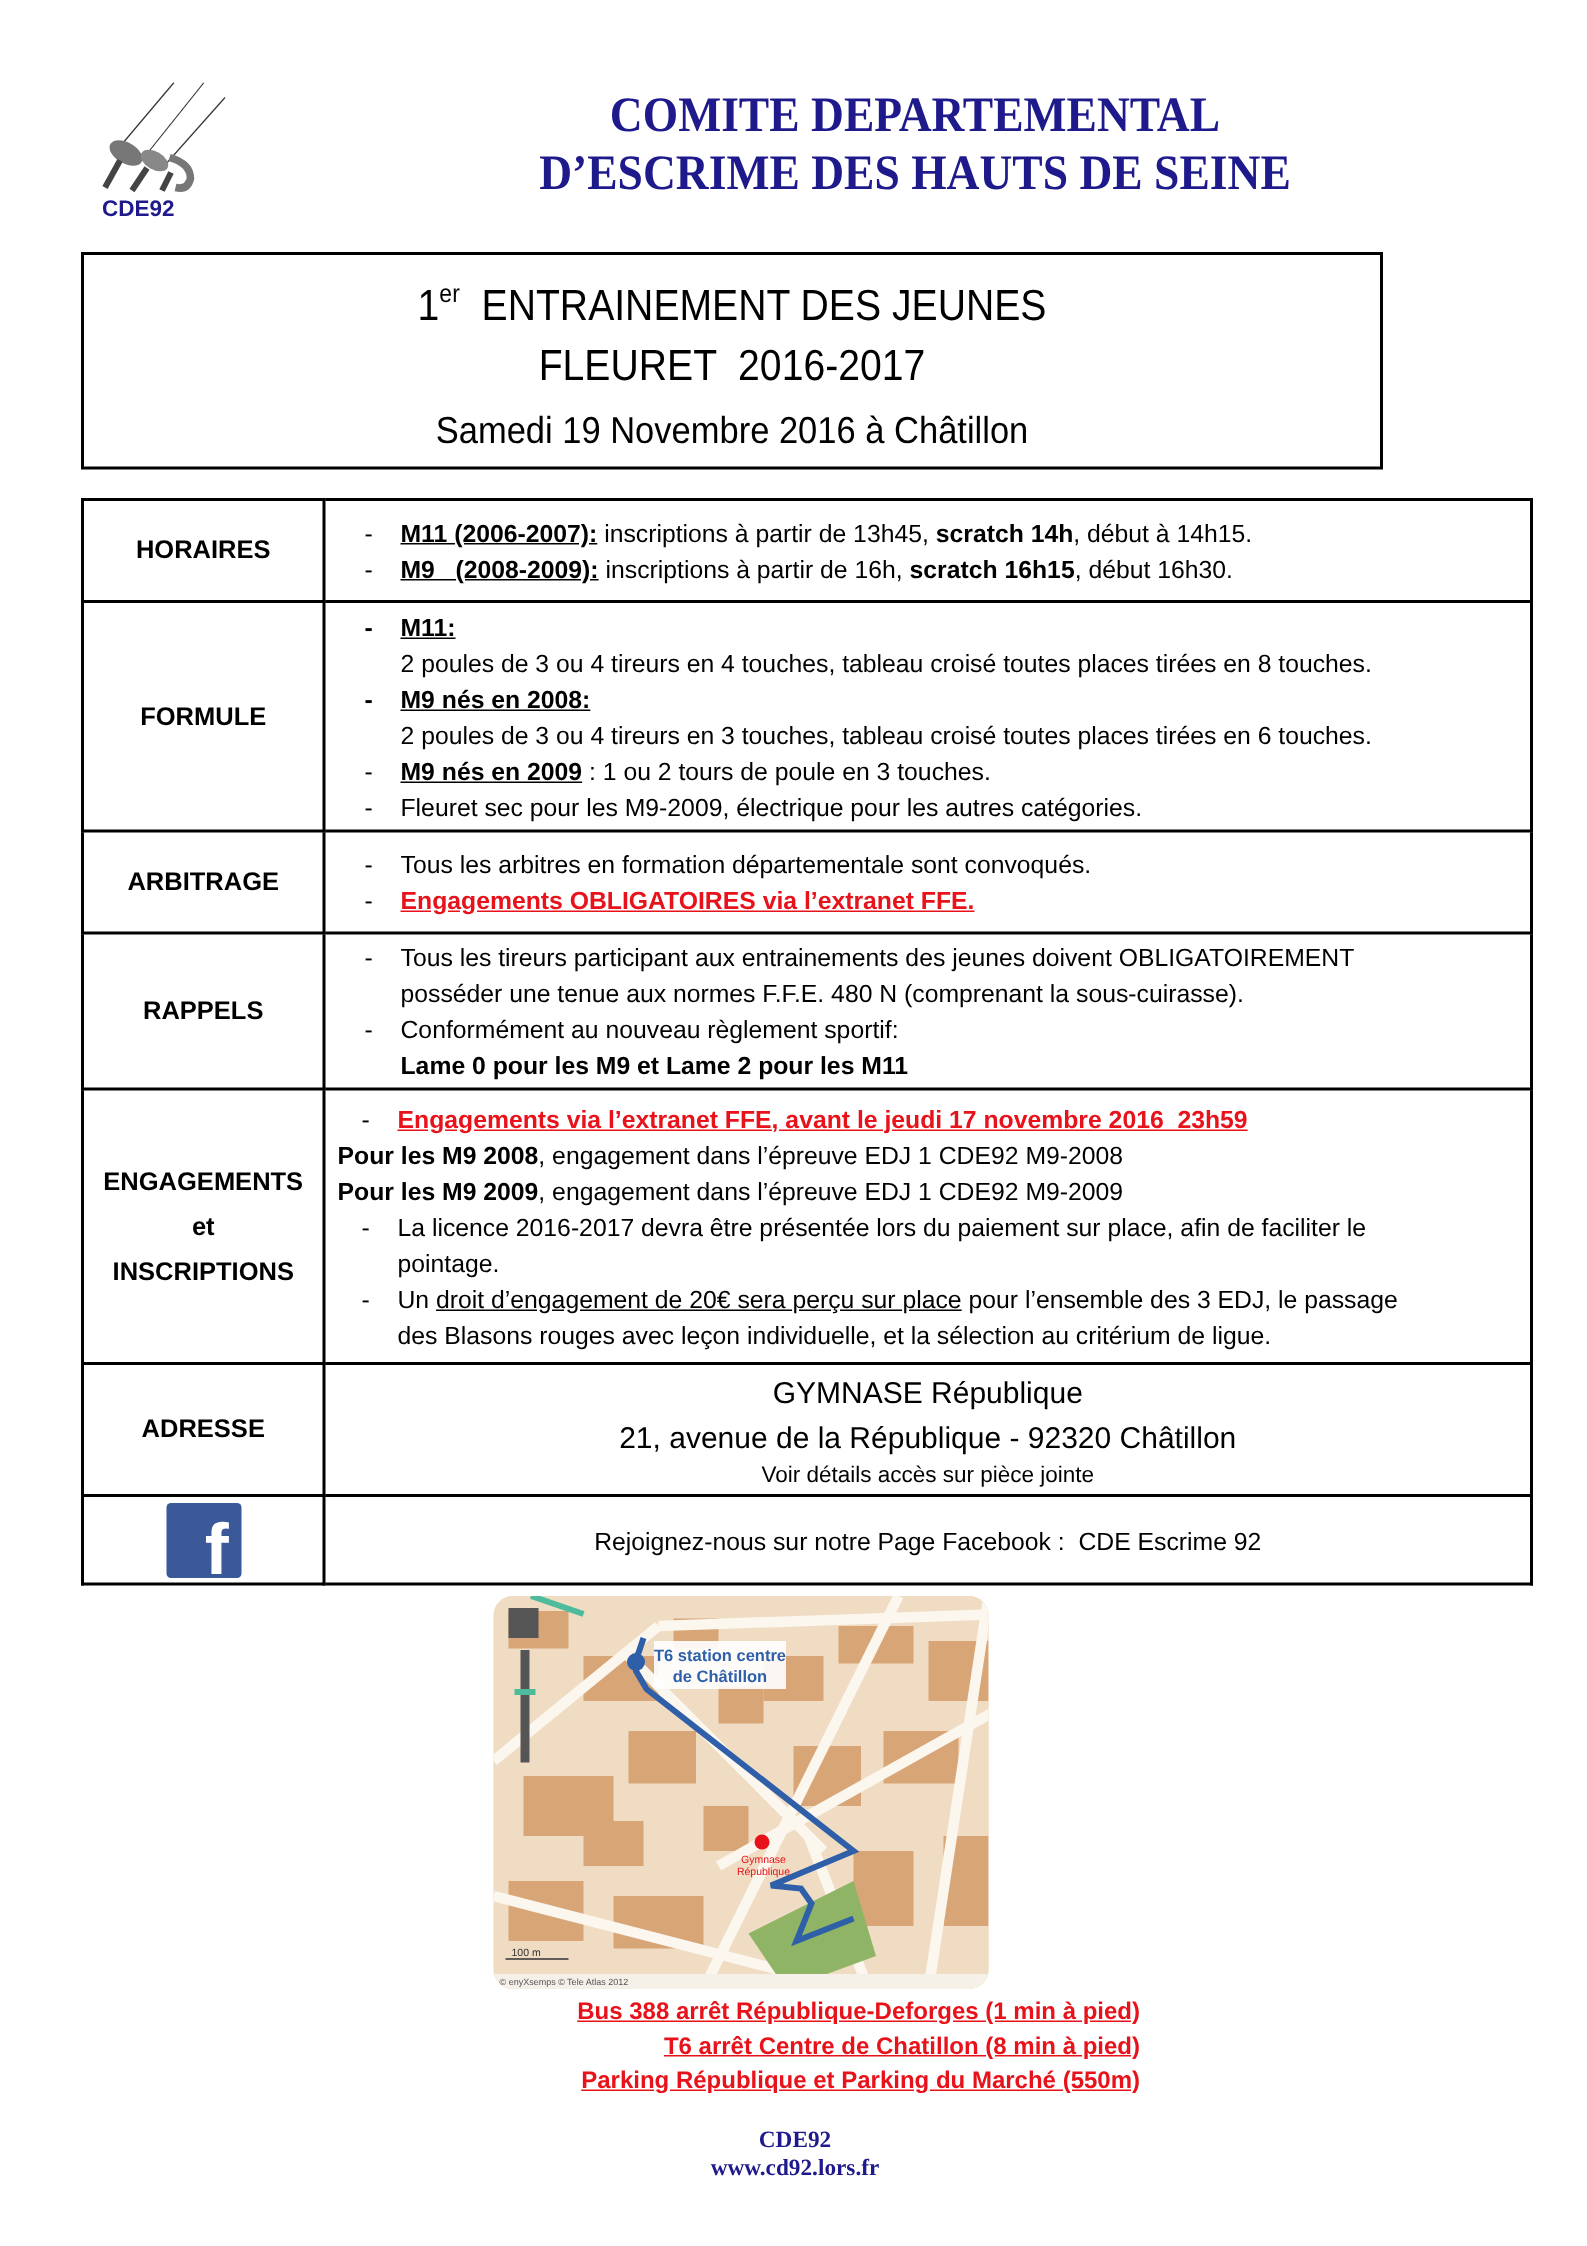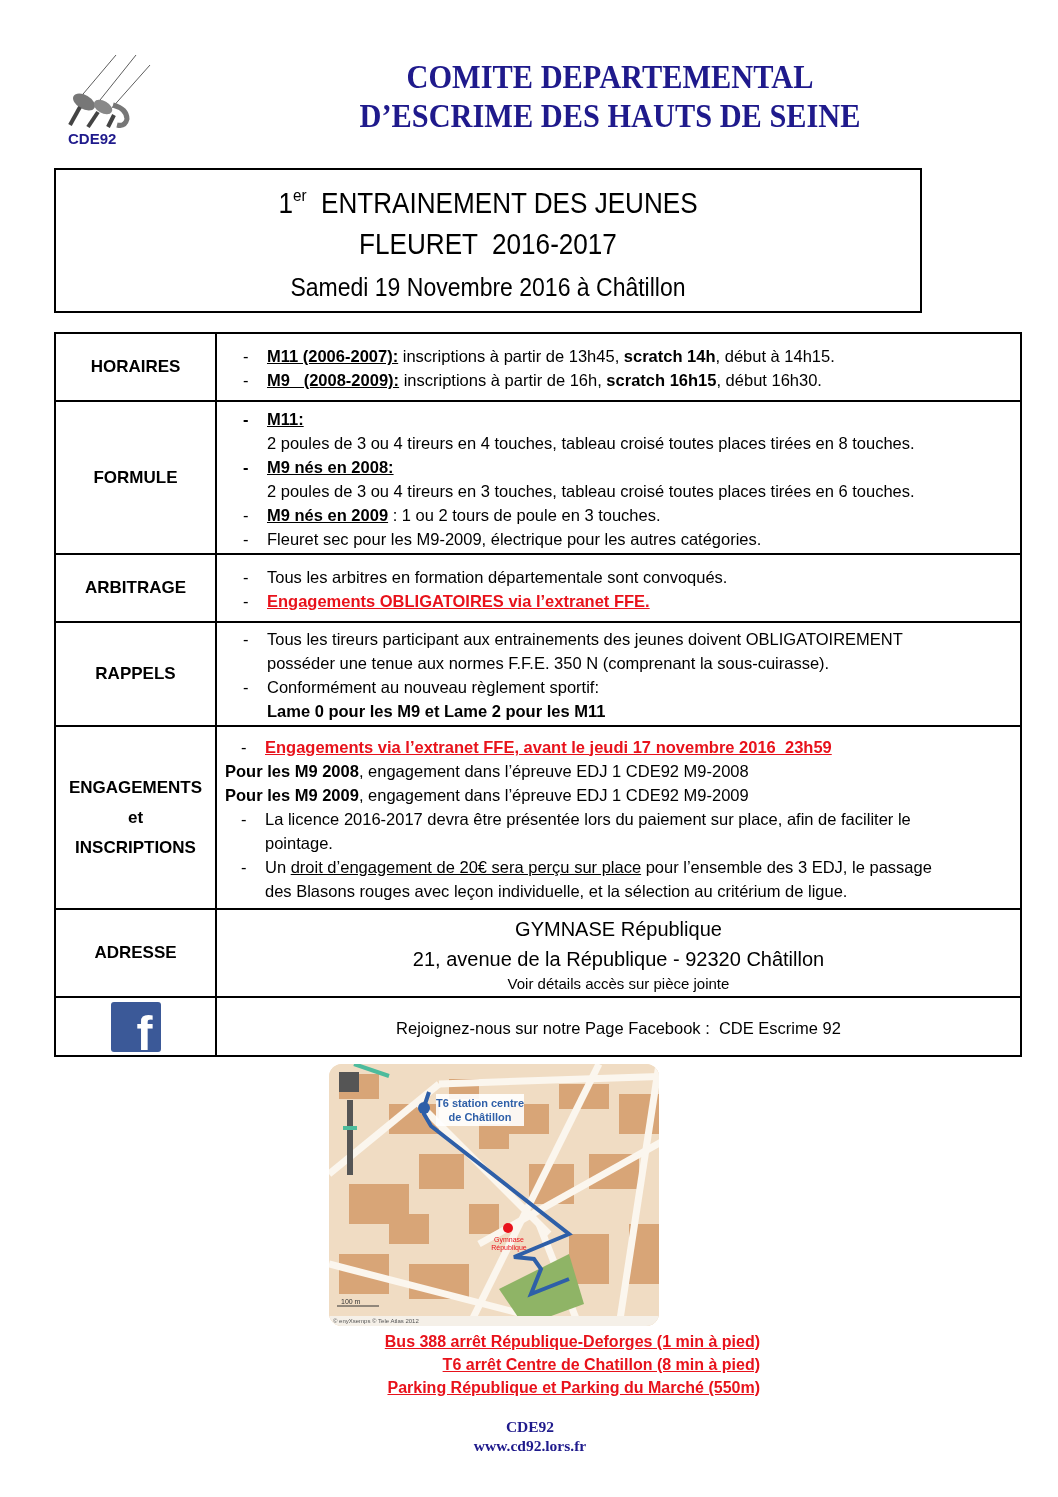--- a/index.html
+++ b/index.html
@@ -117,21 +117,21 @@
     <td class="label">ARBITRAGE</td>
     <td class="content">
       <div class="bl">Tous les arbitres en formation départementale sont convoqués.</div>
       <div class="bl"><span class="red b u">Engagements OBLIGATOIRES via l’extranet FFE.</span></div>
     </td>
   </tr>
   <tr style="height:104px;">
     <td class="label">RAPPELS</td>
     <td class="content">
       <div class="bl">Tous les tireurs participant aux entrainements des jeunes doivent OBLIGATOIREMENT</div>
-      <div class="cont">posséder une tenue aux normes F.F.E. 350 N (comprenant la sous-cuirasse).</div>
+      <div class="cont">posséder une tenue aux normes F.F.E. 480 N (comprenant la sous-cuirasse).</div>
       <div class="bl">Conformément au nouveau règlement sportif:</div>
       <div class="cont b">Lame 0 pour les M9 et Lame 2 pour les M11</div>
     </td>
   </tr>
   <tr style="height:183px;">
     <td class="label">
       <div>ENGAGEMENTS</div>
       <div>et</div>
       <div>INSCRIPTIONS</div>
     </td>

